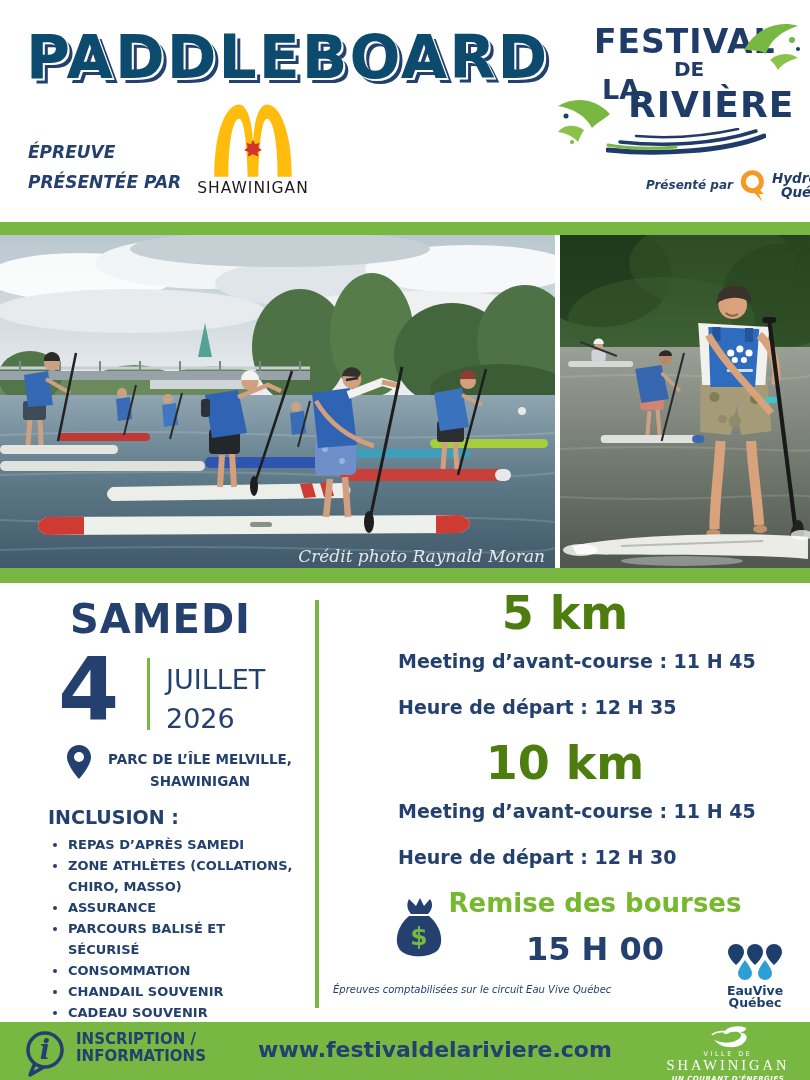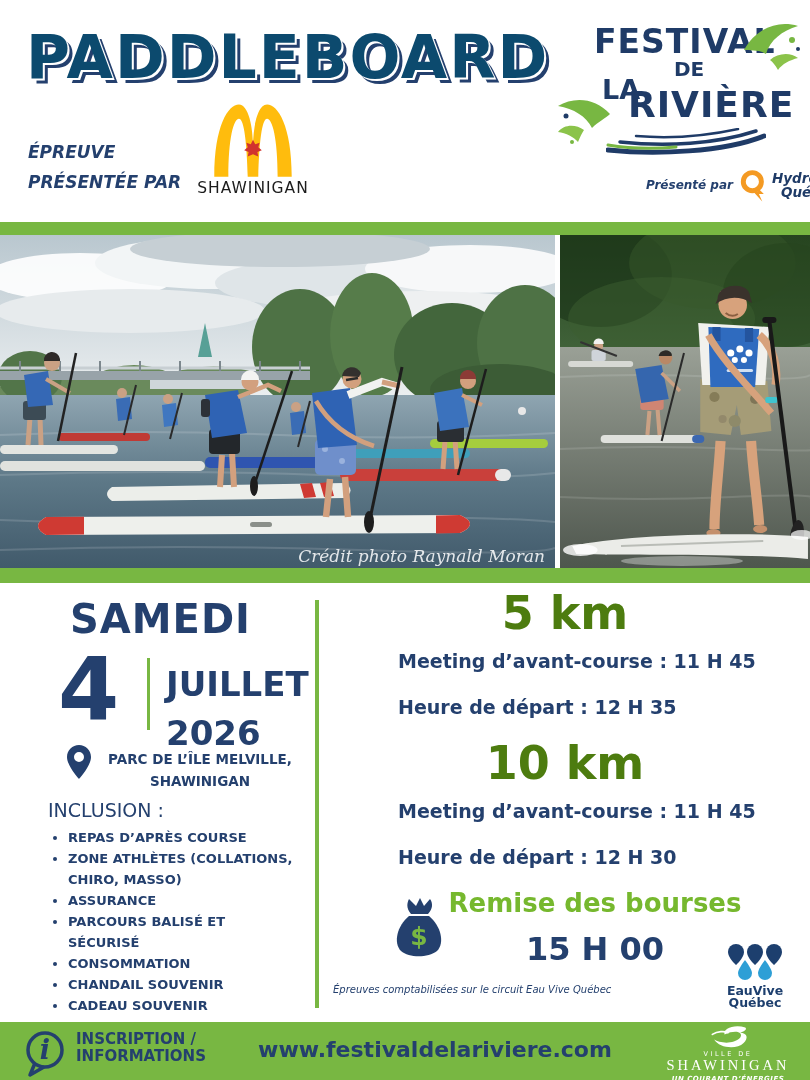--- a/index.html
+++ b/index.html
@@ -34,25 +34,25 @@
   .bar-top{top:222px;height:13px;}
   .bar-mid{top:568px;height:15px;}
   .photo{position:absolute;top:235px;height:333px;}
   .photo-left{left:0;width:555px;}
   .photo-right{left:560px;width:250px;}
   .photo svg{display:block;width:100%;height:100%;}
   
   .day{position:absolute;left:58px;top:596px;width:205px;text-align:center;font-size:40px;font-weight:800;letter-spacing:1px;}
   .date-num{position:absolute;left:58px;top:646px;font-size:88px;font-weight:800;line-height:1;}
   .date-div{position:absolute;left:147px;top:658px;width:3px;height:72px;background:#78b742;}
-  .date-my{position:absolute;left:166px;top:660px;font-size:34px;font-weight:700;line-height:1.45;}
+  .date-my{position:absolute;left:166px;top:660px;font-size:27px;font-weight:400;line-height:1.45;}
   .loc-pin{position:absolute;left:66px;top:744px;}
   .loc-text{position:absolute;left:100px;top:748px;width:200px;text-align:center;font-size:13.5px;font-weight:700;line-height:1.65;}
   .inclusion{position:absolute;left:48px;top:798px;width:258px;}
-  .inclusion-title{font-size:19px;font-weight:400;margin:1px 0 6px 0;}
+  .inclusion-title{font-size:19px;font-weight:700;margin:8px 0 6px 0;}
   .inclusion ul{margin:0;padding:0 0 0 20px;width:232px;}
   .inclusion li{font-size:13px;font-weight:600;line-height:1.62;}
   .col-div{position:absolute;left:315px;top:600px;width:4px;height:408px;background:#78b742;}
   
   .dist{position:absolute;left:330px;width:470px;text-align:center;font-size:46px;font-weight:800;color:#4d7c0f;}
   .d5{top:586px;} .d10{top:736px;}
   .raceline{position:absolute;left:398px;font-size:19px;font-weight:800;white-space:nowrap;}
   .m5{top:650px;} .h5{top:696px;} .m10{top:800px;} .h10{top:846px;}
   .moneybag{position:absolute;left:393px;top:898px;}
   .bourse-title{position:absolute;left:430px;top:888px;width:330px;text-align:center;font-size:26px;font-weight:800;color:#76b82e;white-space:nowrap;}
@@ -361,21 +361,21 @@
     <path fill-rule="evenodd" d="M13,1 C6.4,1 1,6.4 1,13 C1,22 13,35 13,35 C13,35 25,22 25,13 C25,6.4 19.6,1 13,1 Z M13,18 A5,5 0 1,1 13,8 A5,5 0 1,1 13,18 Z" fill="#24406e"></path>
   </svg>
   <div class="loc-text">
     <div>PARC DE L’ÎLE MELVILLE,</div>
     <div>SHAWINIGAN</div>
   </div>
 
   <div class="inclusion">
     <div class="inclusion-title">INCLUSION :</div>
     <ul>
-      <li>REPAS D’APRÈS COURSE</li>
+      <li>REPAS D’APRÈS SAMEDI</li>
       <li>ZONE ATHLÈTES (COLLATIONS, CHIRO, MASSO)</li>
       <li>ASSURANCE</li>
       <li>PARCOURS BALISÉ ET SÉCURISÉ</li>
       <li>CONSOMMATION</li>
       <li>CHANDAIL SOUVENIR</li>
       <li>CADEAU SOUVENIR</li>
     </ul>
   </div>
 
   <div class="col-div"></div>

